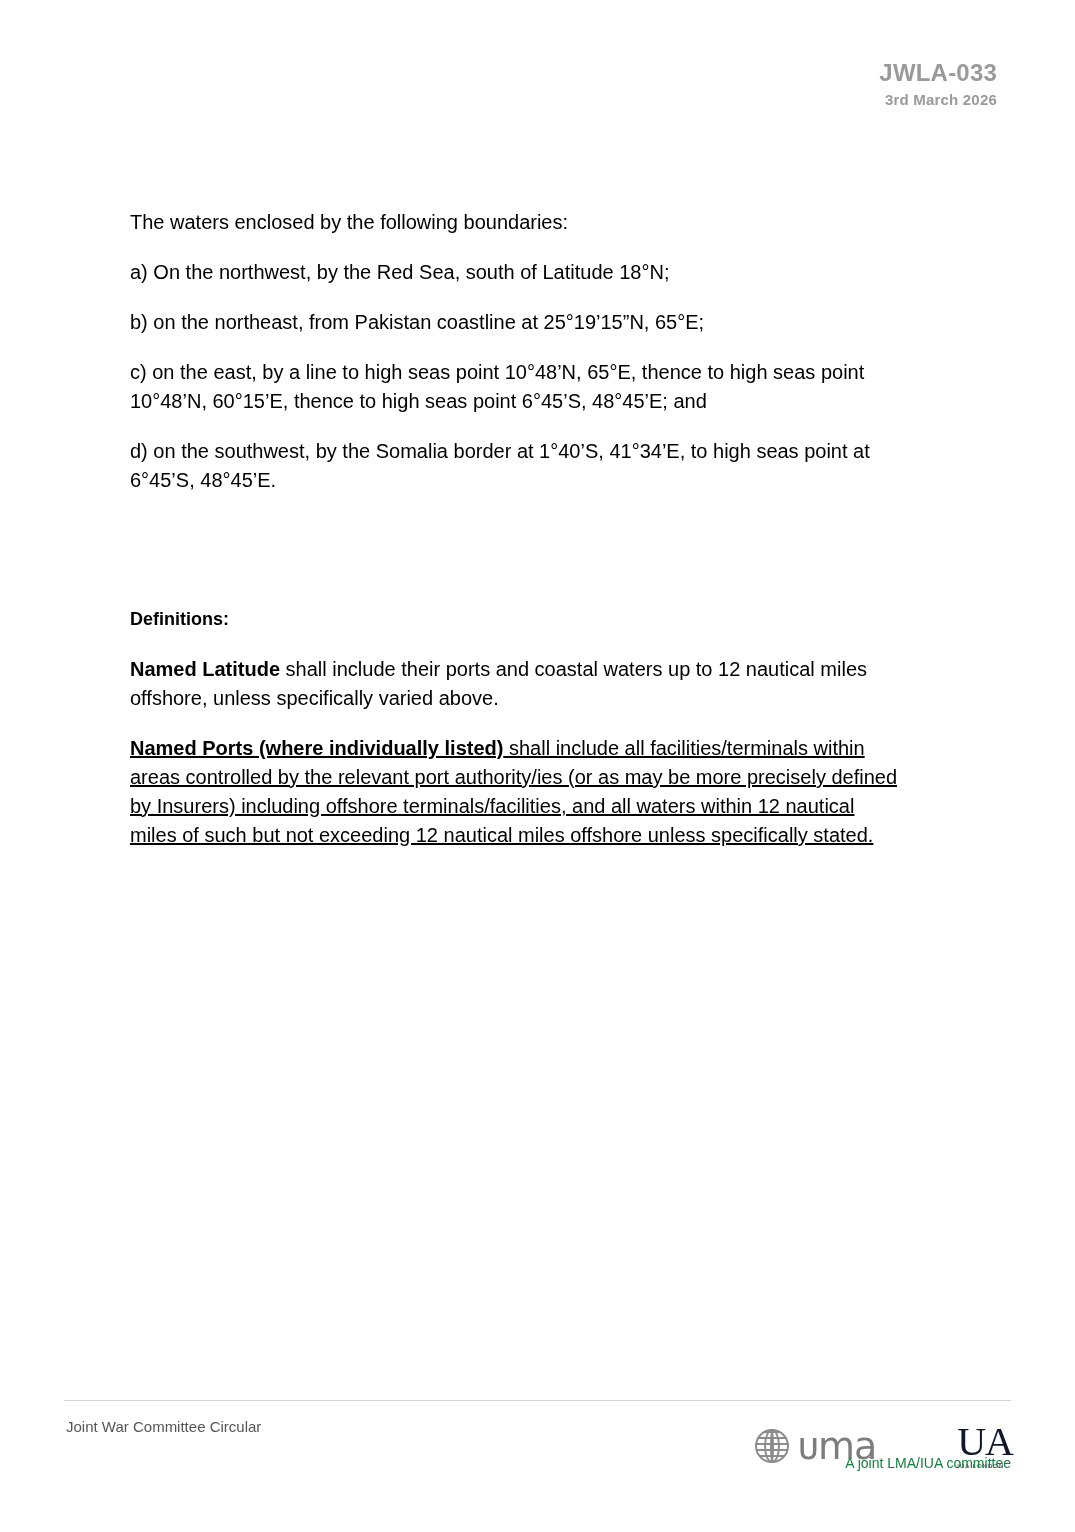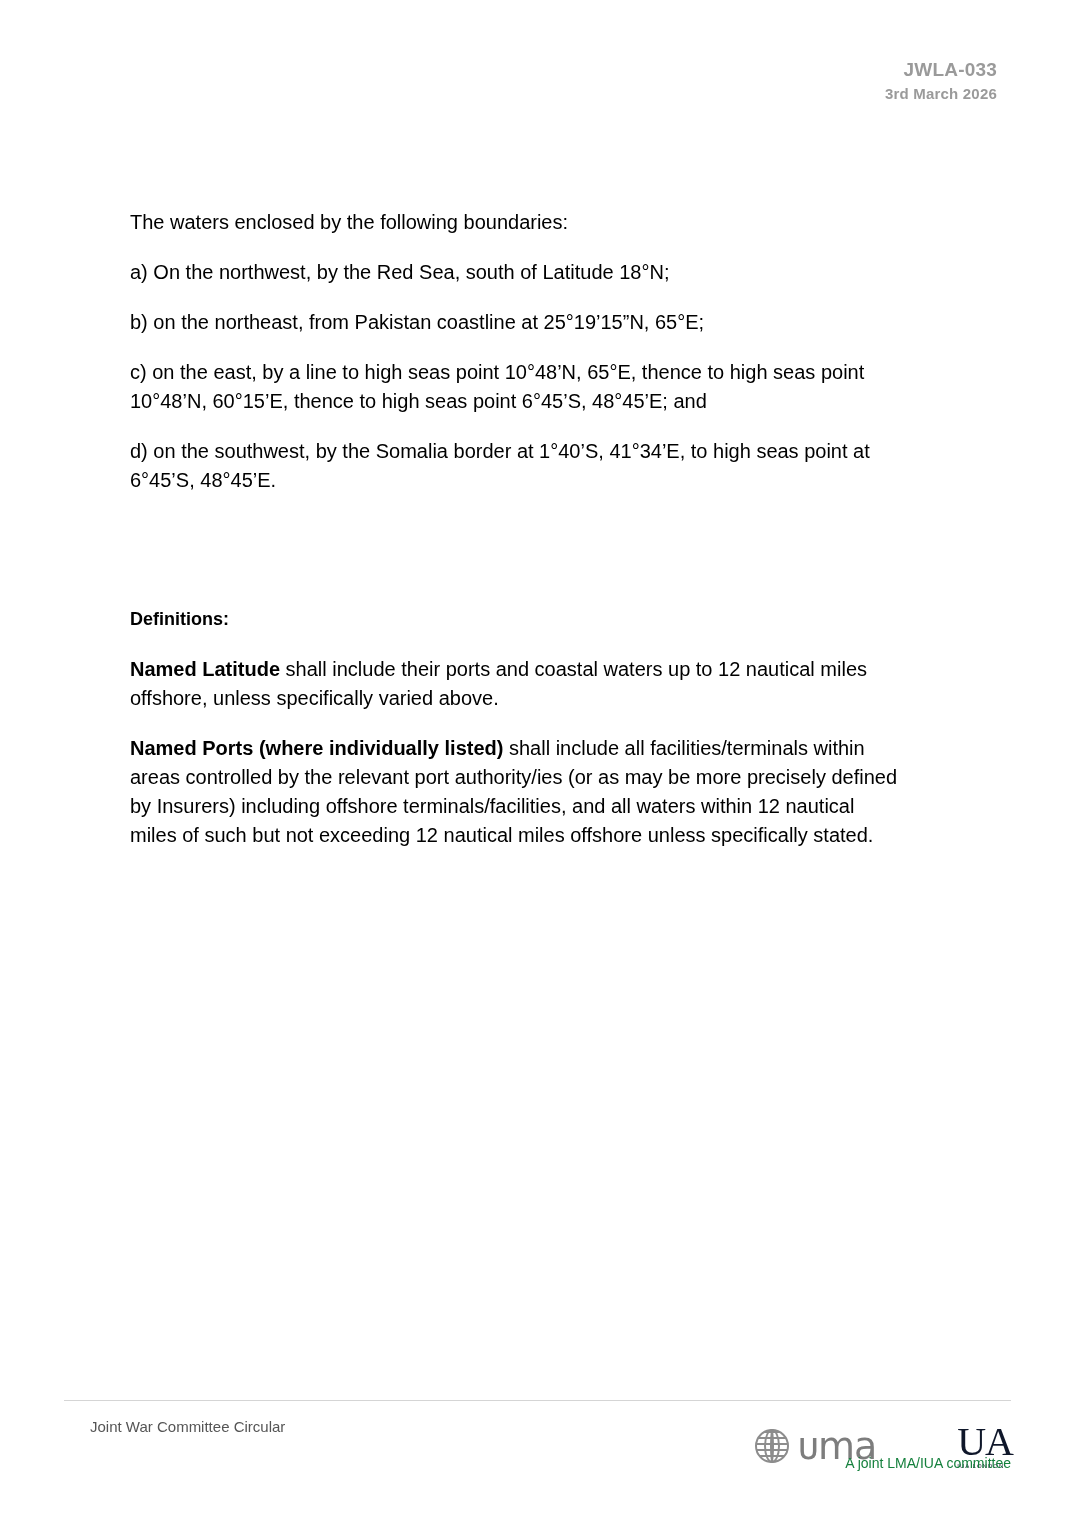--- a/index.html
+++ b/index.html
@@ -22,21 +22,21 @@
 
   
   .doc-header {
     position: absolute;
     top: 58px;
     right: 78px;
     text-align: right;
     color: #9a9a9a;
   }
   .doc-ref {
-    font-size: 19px;
+    font-size: 24px;
     font-weight: bold;
     letter-spacing: 0.2px;
     line-height: 1.25;
   }
   .doc-date {
     font-size: 15px;
     font-weight: bold;
     margin-top: 3px;
     letter-spacing: 0.2px;
   }
@@ -55,20 +55,21 @@
     line-height: 1.45;
     margin: 0 0 24px 0;
   }
   p.body-text {
     font-size: 20px;
     line-height: 1.45;
     margin: 0 0 21px 0;
   }
   p.body-text:last-child {
     margin-bottom: 0;
+    text-decoration: underline;
   }
   .definitions-block {
     margin-top: 114px;
   }
   .definitions-title {
     font-size: 18px;
     font-weight: bold;
     margin: 0 0 25px 0;
   }
   .def-term {
@@ -83,21 +84,20 @@
     top: 1400px;
     height: 1px;
     background: #d5d5d5;
   }
   .footer-label {
     position: absolute;
     left: 66px;
     top: 1418px;
     font-size: 15px;
     color: #555555;
-    margin-left: 24px;
   }
   .footer-logos {
     position: absolute;
     right: 62px;
     top: 1422px;
     display: flex;
     align-items: center;
     gap: 81px;
   }
   .lma-logo {

